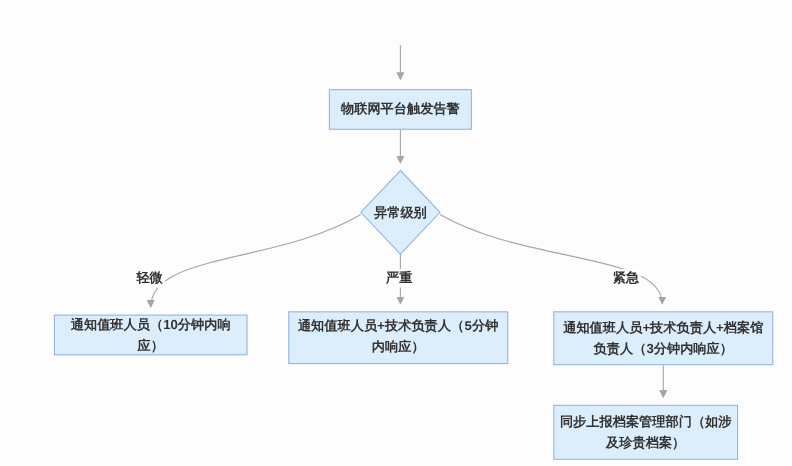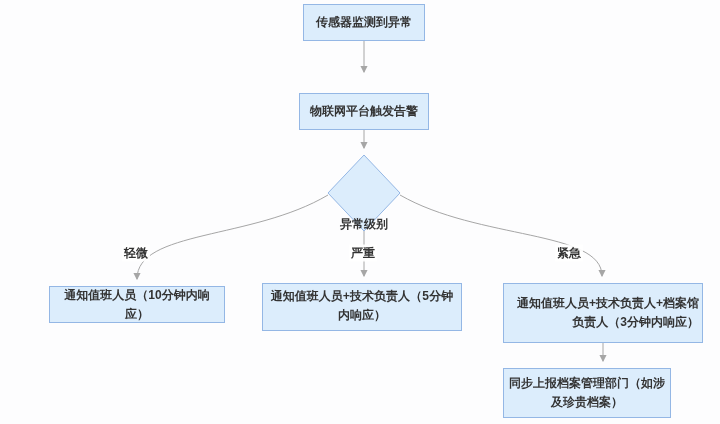--- a/index.html
+++ b/index.html
@@ -34,21 +34,21 @@
     text-align: center;
     font-size: 12px;
     font-weight: 600;
     line-height: 1.55;
     padding: 2px 4px;
   }
   .node.wide { padding: 2px 3px; }
   .decision {
     position: absolute;
     display: flex;
-    align-items: flex-end;
+    align-items: center;
     justify-content: center;
   }
   .decision svg { position: absolute; left: 0; top: 0; }
   .decision svg polygon {
     fill: var(--node-fill, #dcedfc);
     stroke: var(--node-border, #94b7e5);
     stroke-width: 1;
   }
   .decision .decision-label {
     position: relative;
@@ -78,38 +78,37 @@
       </marker>
     </defs>
     <path class="conn" d="M364 41 V 72" marker-end="url(#arrow)"></path>
     <path class="conn" d="M364 116 V 148" marker-end="url(#arrow)"></path>
     <path class="conn" d="M328 195 C 252 240, 137 230, 137 279" marker-end="url(#arrow)"></path>
     <path class="conn" d="M364 231 V 276" marker-end="url(#arrow)"></path>
     <path class="conn" d="M400 195 C 478 240, 602 230, 602 276" marker-end="url(#arrow)"></path>
     <path class="conn" d="M603 332 V 361" marker-end="url(#arrow)"></path>
   </svg>
 
-  <div class="node" style="left:303px; top:4px; width:122px; height:37px;">传感器监测到异常</div>
 
-  <div class="node" style="left:299px; top:93px; width:130px; height:37px;">物联网平台触发告警</div>
+  <div class="node" style="left:299px; top:81px; width:130px; height:37px;">物联网平台触发告警</div>
 
   <div class="decision" style="left:326px; top:153px; width:76px; height:80px;">
     <svg width="76" height="80" viewBox="0 0 76 80">
       <polygon points="38,2 74,40 38,78 2,40"></polygon>
     </svg>
     <span class="decision-label">异常级别</span>
   </div>
 
   <span class="edge-label" style="left:136px; top:253px;text-align:right;">轻微</span>
 
   <span class="edge-label" style="left:363px; top:253px;">严重</span>
 
   <span class="edge-label" style="left:569px; top:253px;">紧急</span>
 
   <div class="node" style="left:49px; top:286px; width:176px; height:37px;">通知值班人员（10分钟内响应）</div>
 
   <div class="node wide" style="left:262px; top:283px; width:200px; height:48px;font-family:Liberation Mono, monospace;">通知值班人员+技术负责人（5分钟内响应）</div>
 
-  <div class="node wide" style="left:503px; top:283px; width:200px; height:60px;text-align:right;">通知值班人员+技术负责人+档案馆负责人（3分钟内响应）</div>
+  <div class="node wide" style="left:503px; top:283px; width:200px; height:49px;">通知值班人员+技术负责人+档案馆负责人（3分钟内响应）</div>
 
   <div class="node wide" style="left:503px; top:368px; width:168px; height:50px;">同步上报档案管理部门（如涉及珍贵档案）</div>
 
 </div>
 
 </body></html>

